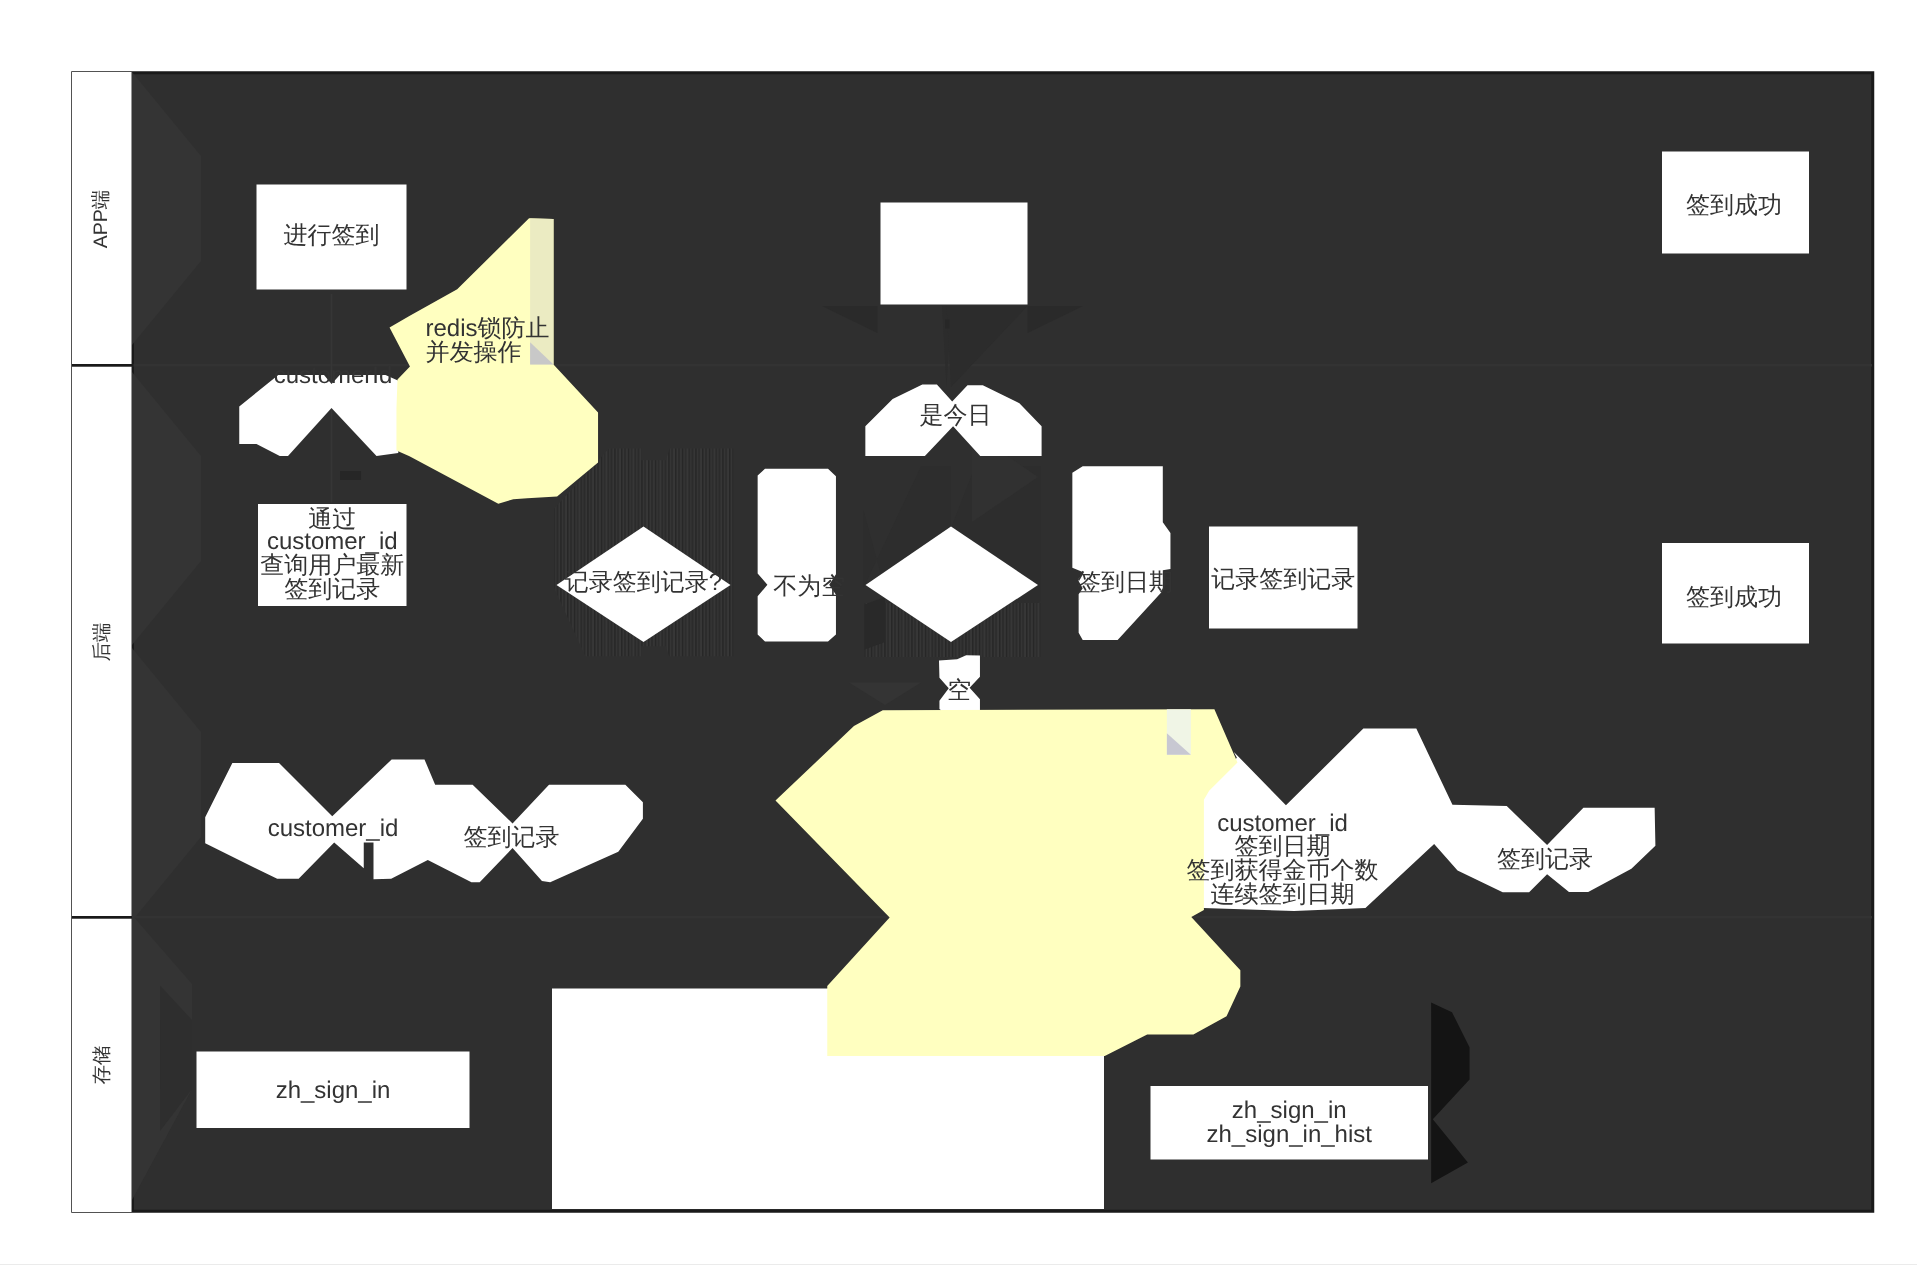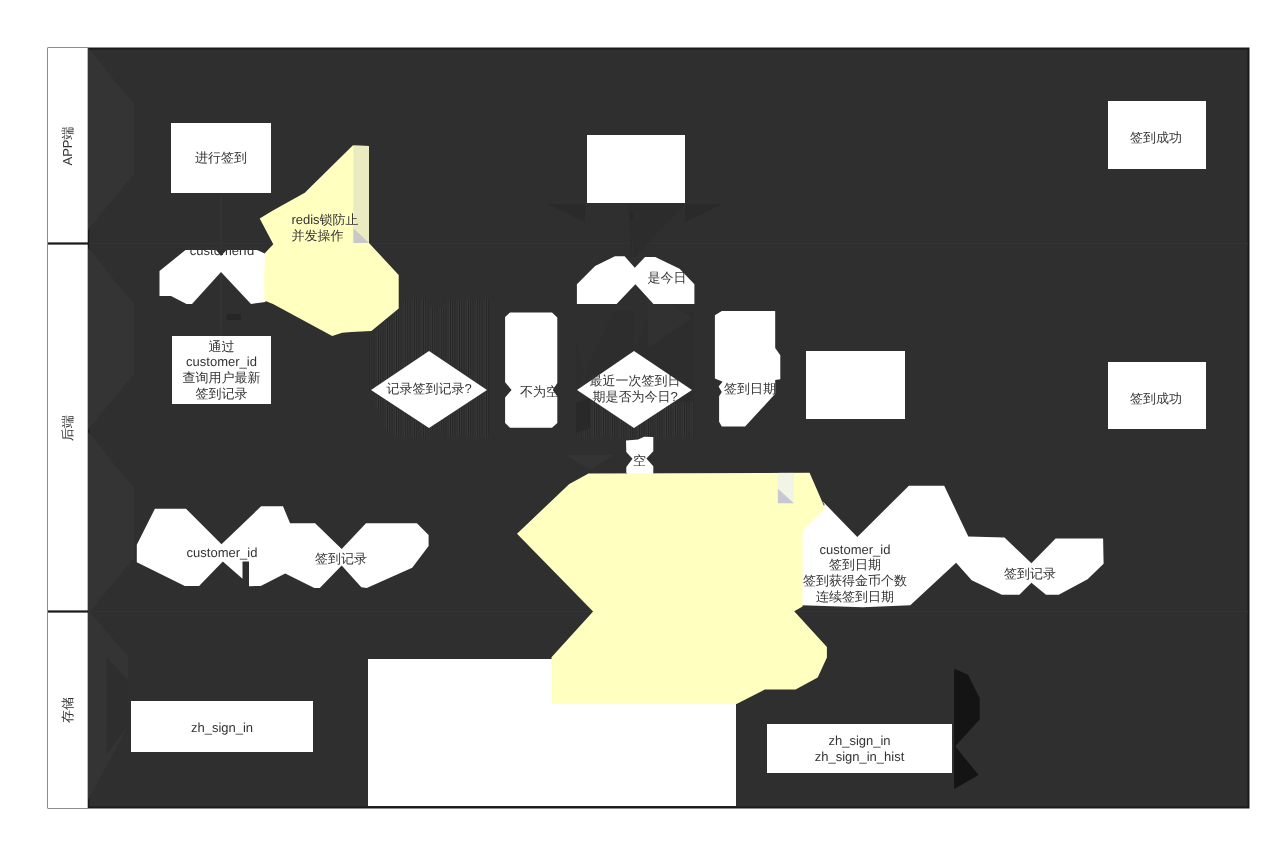--- a/index.html
+++ b/index.html
@@ -2,21 +2,21 @@
 <html><head>
 <meta charset="utf-8">
 <style>
   html,body{margin:0;padding:0;background:#ffffff;}
   body{width:1278px;height:843px;overflow:hidden;
        font-family:"Liberation Sans","DejaVu Sans",sans-serif;
        -webkit-font-smoothing:antialiased;
        text-rendering:geometricPrecision;}
   #stage{position:absolute;left:0;top:0;width:1278px;height:843px;background:#fff;}
   svg.art{position:absolute;left:0;top:0;width:1278px;height:843px;display:block;}
-  .tx{position:absolute;color:#333333;font-size:13px;line-height:15.6px;text-align:center;
+  .tx{position:absolute;color:#333333;font-size:16px;line-height:15.6px;text-align:center;
       white-space:pre;display:flex;align-items:center;justify-content:center;
       flex-direction:column;}
   .vtx{position:absolute;color:#333333;font-size:13px;white-space:pre;
        display:flex;align-items:center;justify-content:center;}
   .vtx > span{display:block;transform:rotate(-90deg);white-space:pre;}
 </style>
 </head>
 <body>
 
 <div id="stage">
@@ -125,25 +125,24 @@
   <div class="tx" style="left:270px;top:208px;width:110px;height:40px;text-align:left">redis锁防止
 并发操作</div>
   <div class="tx" style="left:171px;top:123px;width:100px;height:70px">进行签到</div>
   <div class="tx" style="left:172px;top:236px;width:100px;height:30px">customerId</div>
   <div class="tx" style="left:172px;top:336px;width:99px;height:68px">通过
 customer_id
 查询用户最新
 签到记录</div>
   <div class="tx" style="left:371px;top:372px;width:116px;height:34px">记录签到记录?</div>
   <div class="tx" style="left:519px;top:382px;width:41px;height:20px">不为空</div>
-  <div class="tx" style="left:577px;top:365px;width:116px;height:48px">最近一次签到日
-期是否为今日?</div>
-  <div class="tx" style="left:608px;top:268px;width:118px;height:20px">是今日</div>
+  <div class="tx" style="left:578px;top:268px;width:118px;height:20px">是今日</div>
   <div class="tx" style="left:724px;top:379px;width:52px;height:20px">签到日期</div>
   <div class="tx" style="left:633px;top:451px;width:13px;height:20px">空</div>
+  <div class="tx" style="left:806px;top:353px;width:99px;height:68px">记录签到记录</div>
   <div class="tx" style="left:1107px;top:104px;width:98px;height:68px">签到成功</div>
   <div class="tx" style="left:1107px;top:365px;width:98px;height:67px">签到成功</div>
   <div class="tx" style="left:137px;top:543px;width:170px;height:20px">customer_id</div>
   <div class="tx" style="left:256px;top:549px;width:170px;height:20px">签到记录</div>
   <div class="tx" style="left:789px;top:533px;width:132px;height:80px">customer_id
 签到日期
 签到获得金币个数
 连续签到日期</div>
   <div class="tx" style="left:945px;top:564px;width:170px;height:20px">签到记录</div>
   <div class="tx" style="left:131px;top:702px;width:182px;height:51px">zh_sign_in</div>

